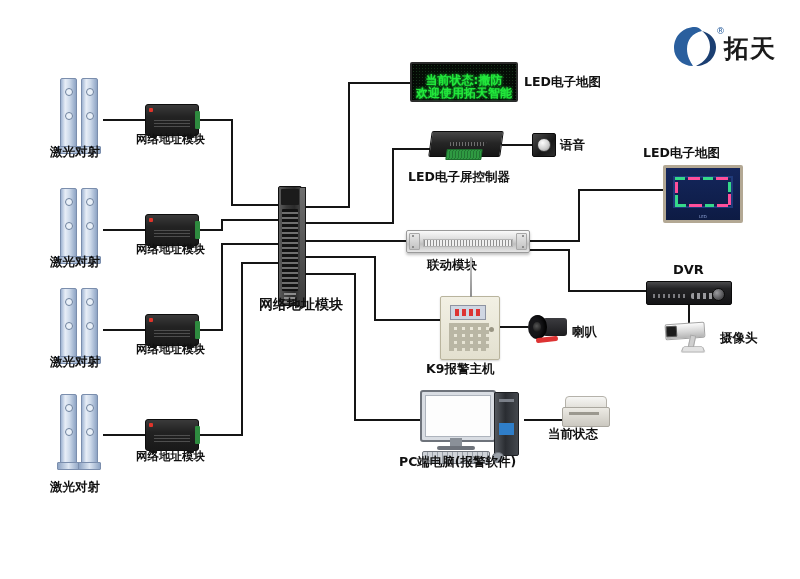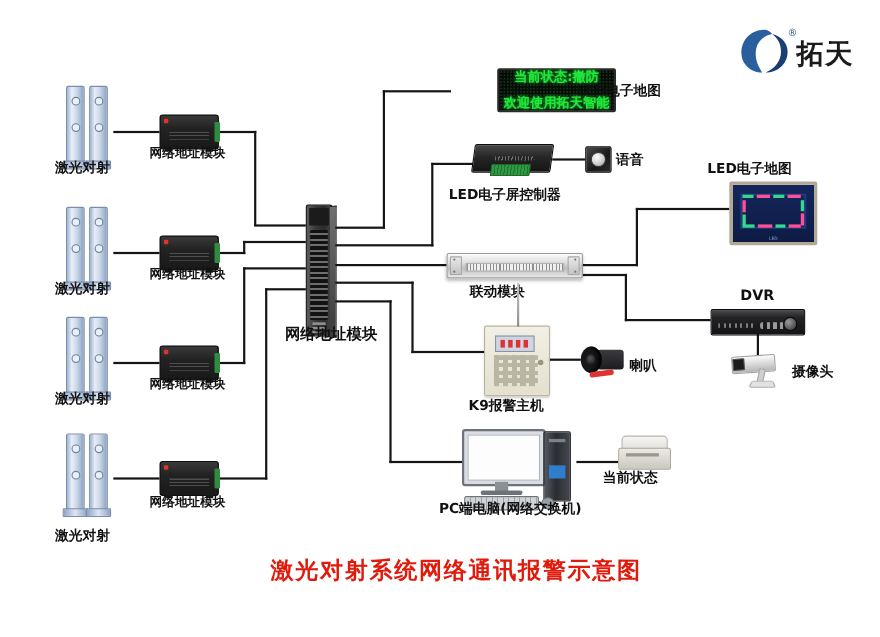--- a/index.html
+++ b/index.html
@@ -45,22 +45,22 @@
   .switch .cap{position:absolute;top:2px;left:2px;right:2px;height:16px;background:#1b1b1b;border-radius:1px;}
   .switch .ports{position:absolute;top:22px;left:3px;right:3px;bottom:14px;
           background:repeating-linear-gradient(180deg,#121212 0 3px,#6e6e6e 3px 5px);border-radius:1px;}
   .switch .side{position:absolute;top:0;right:-5px;width:5px;height:118px;
           background:linear-gradient(180deg,#6f6f6f,#3b3b3b);border:1px solid #1a1a1a;border-left:none;}
   .switch .dots{position:absolute;bottom:2px;left:5px;width:12px;height:10px;
           background:repeating-linear-gradient(180deg,#8d8d8d 0 2px,transparent 2px 4px);}
 
   
   .ledpanel{position:absolute;background:#060d07;border:2px solid #2b2b2b;border-radius:2px;
-            display:flex;flex-direction:column;justify-content:space-between;align-items:center;
-            box-shadow:inset 0 0 6px #000;margin-left:42px;}
+            display:flex;flex-direction:column;justify-content:flex-end;align-items:center;
+            box-shadow:inset 0 0 6px #000;}
   .ledpanel .dots{position:absolute;inset:0;
             background-image:radial-gradient(#1a3a1e 0.6px,transparent 0.7px);
             background-size:3px 3px;opacity:.85;pointer-events:none;}
   .ledline{position:relative;color:#23e83c;font-size:12px;font-weight:700;letter-spacing:0px;
            line-height:1.08;text-shadow:0 0 3px #19ff3d;white-space:nowrap;}
 
   
   .ledctl{position:absolute;width:72px;height:26px;}
   .ledctl .body{position:absolute;inset:0;background:linear-gradient(180deg,#474747 0%,#262626 45%,#151515 100%);
           border:1px solid #0c0c0c;border-radius:2px;transform:skewX(-8deg);}
@@ -398,21 +398,21 @@
       </span>
       <span class="stand"></span>
       <span class="foot"></span>
     <span class="tower">
         <b></b>
         <u></u>
       </span>
       <span class="kb"></span>
       <span class="mouse"></span>
   </div>
-  <div class="lbl" style="left:399px;top:455px;">PC端电脑(网络交换机)</div>
+  <div class="lbl" style="left:399px;top:455px;">PC端电脑(报警软件)</div>
 
   <div class="printer" style="left:562px;top:396px;">
     <span class="top"></span>
       <span class="bot"></span>
       <span class="slot"></span>
   </div>
   <div class="lbl" style="left:548px;top:427px;">当前状态</div>
 
   <div class="lbl" style="left:643px;top:146px;">LED电子地图</div>
   <div class="ledmap" style="left:663px;top:165px;">
@@ -440,15 +440,14 @@
   </div>
 
   <div class="cam" style="left:663px;top:321px;">
     <span class="body"></span>
       <span class="lens"></span>
       <span class="arm"></span>
       <span class="foot"></span>
   </div>
   <div class="lbl" style="left:720px;top:331px;">摄像头</div>
 
-  <div class="title" style="left:246px;top:504px;">激光对射系统网络通讯报警示意图</div>
 
 </div>
 
 </body></html>

